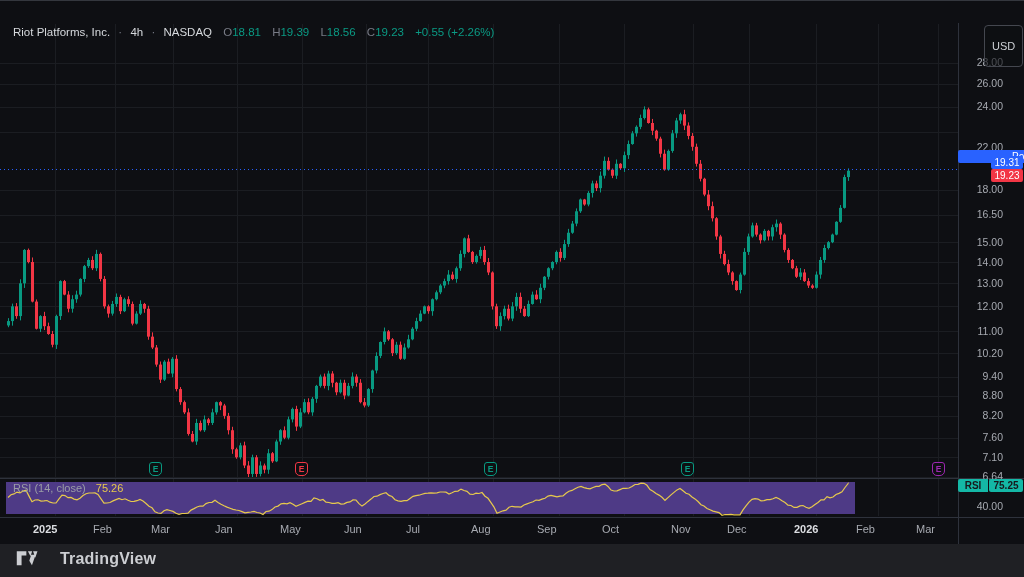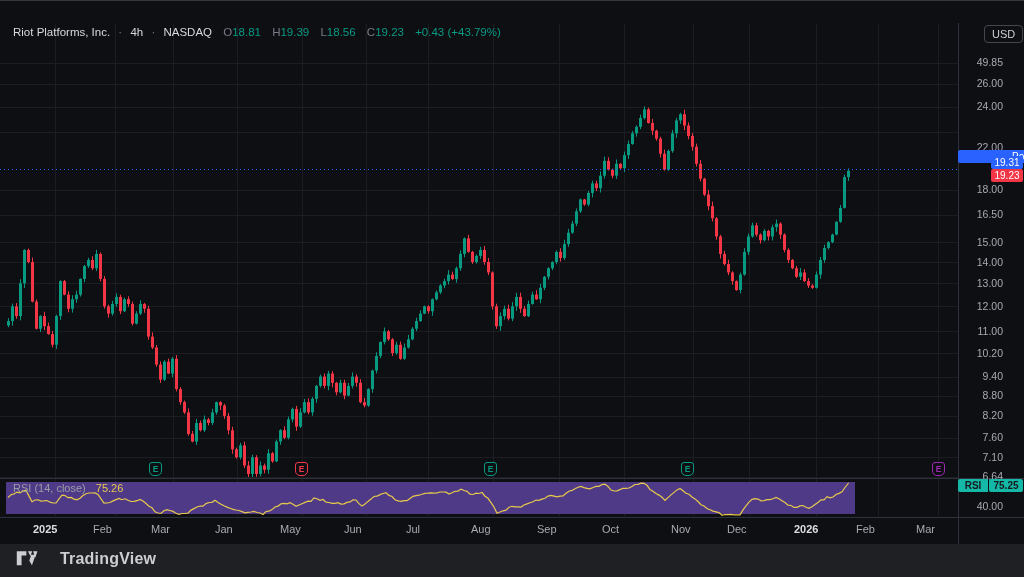--- a/index.html
+++ b/index.html
@@ -7,21 +7,21 @@
        background:#0e0f13;font-family:"Liberation Sans",sans-serif;
        border-top:1px solid #34373e;box-sizing:border-box;}
   .attribution{position:absolute;top:0;left:0;width:100%;height:22px;line-height:23px;
        padding-left:18px;font-size:11.5px;color:#e6e7e9;background:#0a0b0e;z-index:5;box-sizing:border-box;}
   #chart-svg{position:absolute;top:0;left:0;z-index:1;}
   .legend{position:absolute;top:25px;left:13px;z-index:6;font-size:11.5px;color:#d6d9dd;white-space:nowrap;}
   .legend .sep{color:#787b86;margin:0 5px;}
   .legend .ohlc-letter{color:#787b86;margin-left:8px;}
   .legend .up-col{color:#0a9a84;}
   .legend .chg{color:#0a9a84;margin-left:8px;}
-  .usd-btn{position:absolute;top:24px;left:984px;padding:2px 7px;border:1px solid #44474f;
+  .usd-btn{position:absolute;top:24px;left:984px;padding:14px 7px;border:1px solid #44474f;
        border-radius:4px;color:#cdd0d5;font-size:11px;z-index:6;background:rgba(14,15,19,.6);}
   .axis-label{position:absolute;left:958px;width:56px;text-align:right;padding-right:11px;
        font-size:10.5px;color:#a7aab1;z-index:4;box-sizing:border-box;}
   .time-label{position:absolute;top:522px;width:44px;text-align:left;font-size:11px;color:#a7aab1;z-index:4;}
   .time-label.bold{color:#dcdee2;font-weight:700;}
   .price-badge{position:absolute;height:13px;line-height:13px;font-size:10px;color:#fff;
        text-align:center;z-index:6;border-radius:2px;}
   .badge-blue{background:#2962FF;}
   .badge-red{background:#F23645;}
   .rsi-legend{position:absolute;top:481px;left:13px;font-size:11px;color:#9b9ea6;z-index:6;white-space:nowrap;}
@@ -510,27 +510,27 @@
   <div class="legend">
     <span>Riot Platforms, Inc.</span>
     <span class="sep">·</span>
     <span>4h</span>
     <span class="sep">·</span>
     <span>NASDAQ</span>
     <span class="ohlc-letter">O</span><span class="up-col">18.81</span>
     <span class="ohlc-letter">H</span><span class="up-col">19.39</span>
     <span class="ohlc-letter">L</span><span class="up-col">18.56</span>
     <span class="ohlc-letter">C</span><span class="up-col">19.23</span>
-    <span class="chg">+0.43 (+43.79%)</span>
+    <span class="chg">+0.55 (+2.26%)</span>
   </div>
 
   <div class="usd-btn">USD</div>
 
   <div id="price-axis">
-      <div class="axis-label" style="top: 55.158px;">49.85</div>
+      <div class="axis-label" style="top: 55.158px;">28.00</div>
       <div class="axis-label" style="top: 76.4714px;">26.00</div>
       <div class="axis-label" style="top: 99.4917px;">24.00</div>
       <div class="axis-label" style="top: 140px;">22.00</div>
       <div class="axis-label" style="top: 182.229px;">18.00</div>
       <div class="axis-label" style="top: 207.254px;">16.50</div>
       <div class="axis-label" style="top: 234.665px;">15.00</div>
       <div class="axis-label" style="top: 254.507px;">14.00</div>
       <div class="axis-label" style="top: 275.821px;">13.00</div>
       <div class="axis-label" style="top: 298.841px;">12.00</div>
       <div class="axis-label" style="top: 323.865px;">11.00</div>

